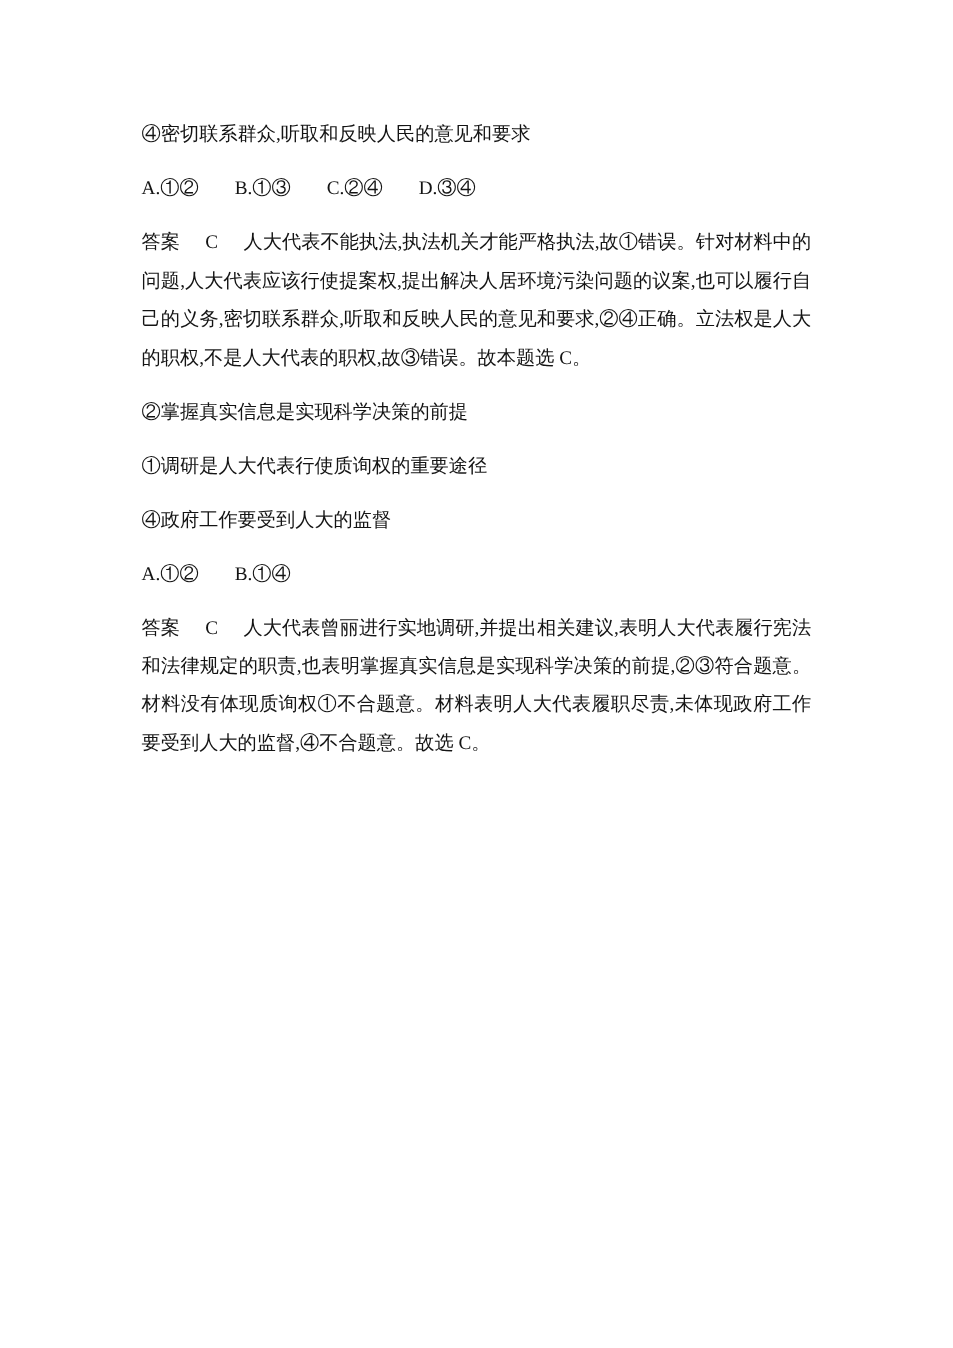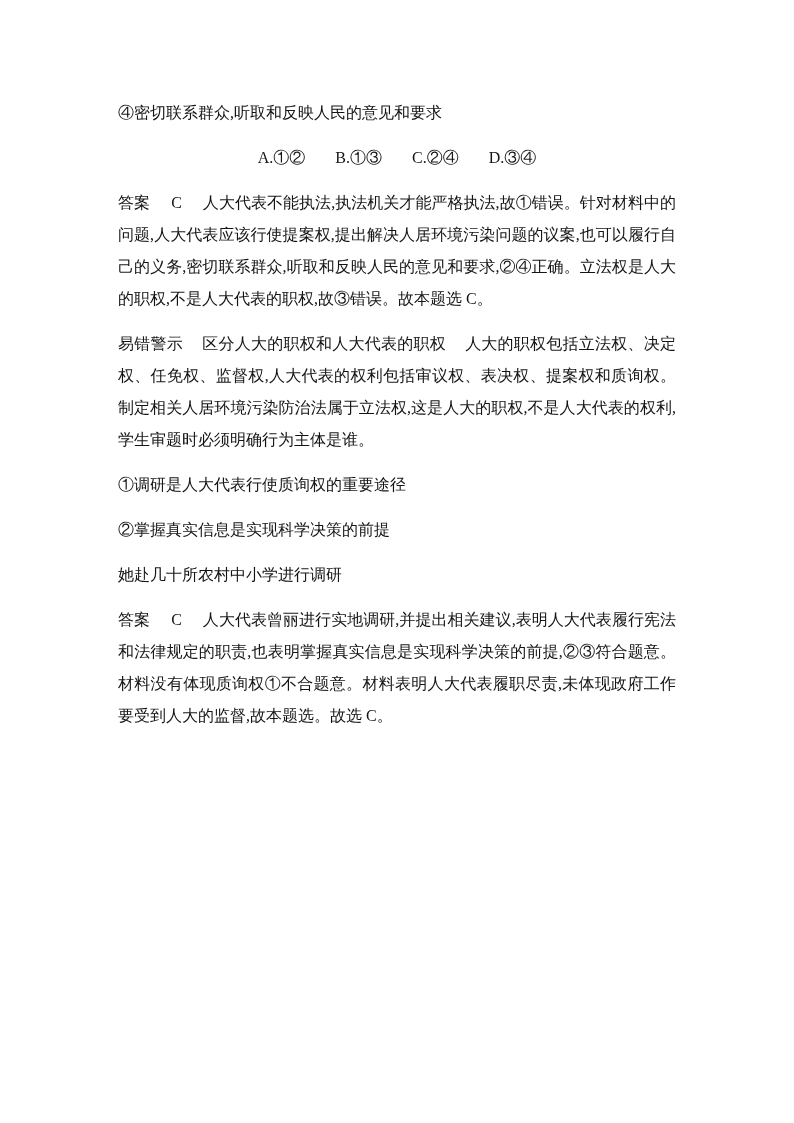--- a/index.html
+++ b/index.html
@@ -22,21 +22,21 @@
     overflow: hidden;
   }
   p.doc-par {
     margin: 0 0 13px 0;
     text-align: justify;
     text-align-last: left;
     word-break: break-all;
   }
   p.doc-line {
     margin: 0 0 13px 0;
-    text-align: center;
+    text-align: left;
     white-space: nowrap;
   }
   .choice {
     display: inline-block;
     margin-right: 26px;
   }
   .choice:last-child { margin-right: 0; }
   .ans-label { margin-right: 17px; margin-top: 28px; }
   .ans-letter { margin-right: 17px; }
   .warn-label { margin-right: 15px; }
@@ -55,35 +55,34 @@
     <span class="choice">C.②④</span>
     <span class="choice">D.③④</span>
   </p>
 
   <p class="doc-par">
     <span class="ans-label">答案</span>
     <span class="ans-letter">C</span>
     <span>人大代表不能执法,执法机关才能严格执法,故①错误。针对材料中的问题,人大代表应该行使提案权,提出解决人居环境污染问题的议案,也可以履行自己的义务,密切联系群众,听取和反映人民的意见和要求,②④正确。立法权是人大的职权,不是人大代表的职权,故③错误。故本题选 C。</span>
   </p>
 
-  <p class="doc-par">
-    <span class="warn-label">易错警示</span>
-    <span class="warn-title">区分人大的职权和人大代表的职权</span>
-    <span>人大的职权包括立法权、决定权、任免权、监督权,人大代表的权利包括审议权、表决权、提案权和质询权。制定相关人居环境污染防治法属于立法权,这是人大的职权,不是人大代表的权利,学生审题时必须明确行为主体是谁。</span>
-  </p>
 
+
+  <p class="doc-par">②掌握真实信息是实现科学决策的前提</p>
 
   <p class="doc-par">①调研是人大代表行使质询权的重要途径</p>
 
-  <p class="doc-par">②掌握真实信息是实现科学决策的前提</p>
 
+  <p class="doc-par">④政府工作要受到人大的监督</p>
 
-  <p class="doc-par">她赴几十所农村中小学进行调研</p>
-
+  <p class="doc-line">
+    <span class="choice">A.①②</span>
+    <span class="choice">B.①④</span>
+  </p>
 
 
   <p class="doc-par">
     <span class="ans-label">答案</span>
     <span class="ans-letter">C</span>
-    <span>人大代表曾丽进行实地调研,并提出相关建议,表明人大代表履行宪法和法律规定的职责,也表明掌握真实信息是实现科学决策的前提,②③符合题意。材料没有体现质询权①不合题意。材料表明人大代表履职尽责,未体现政府工作要受到人大的监督,故本题选。故选 C。</span>
+    <span>人大代表曾丽进行实地调研,并提出相关建议,表明人大代表履行宪法和法律规定的职责,也表明掌握真实信息是实现科学决策的前提,②③符合题意。材料没有体现质询权①不合题意。材料表明人大代表履职尽责,未体现政府工作要受到人大的监督,④不合题意。故选 C。</span>
   </p>
 
 </div>
 
 </body></html>

